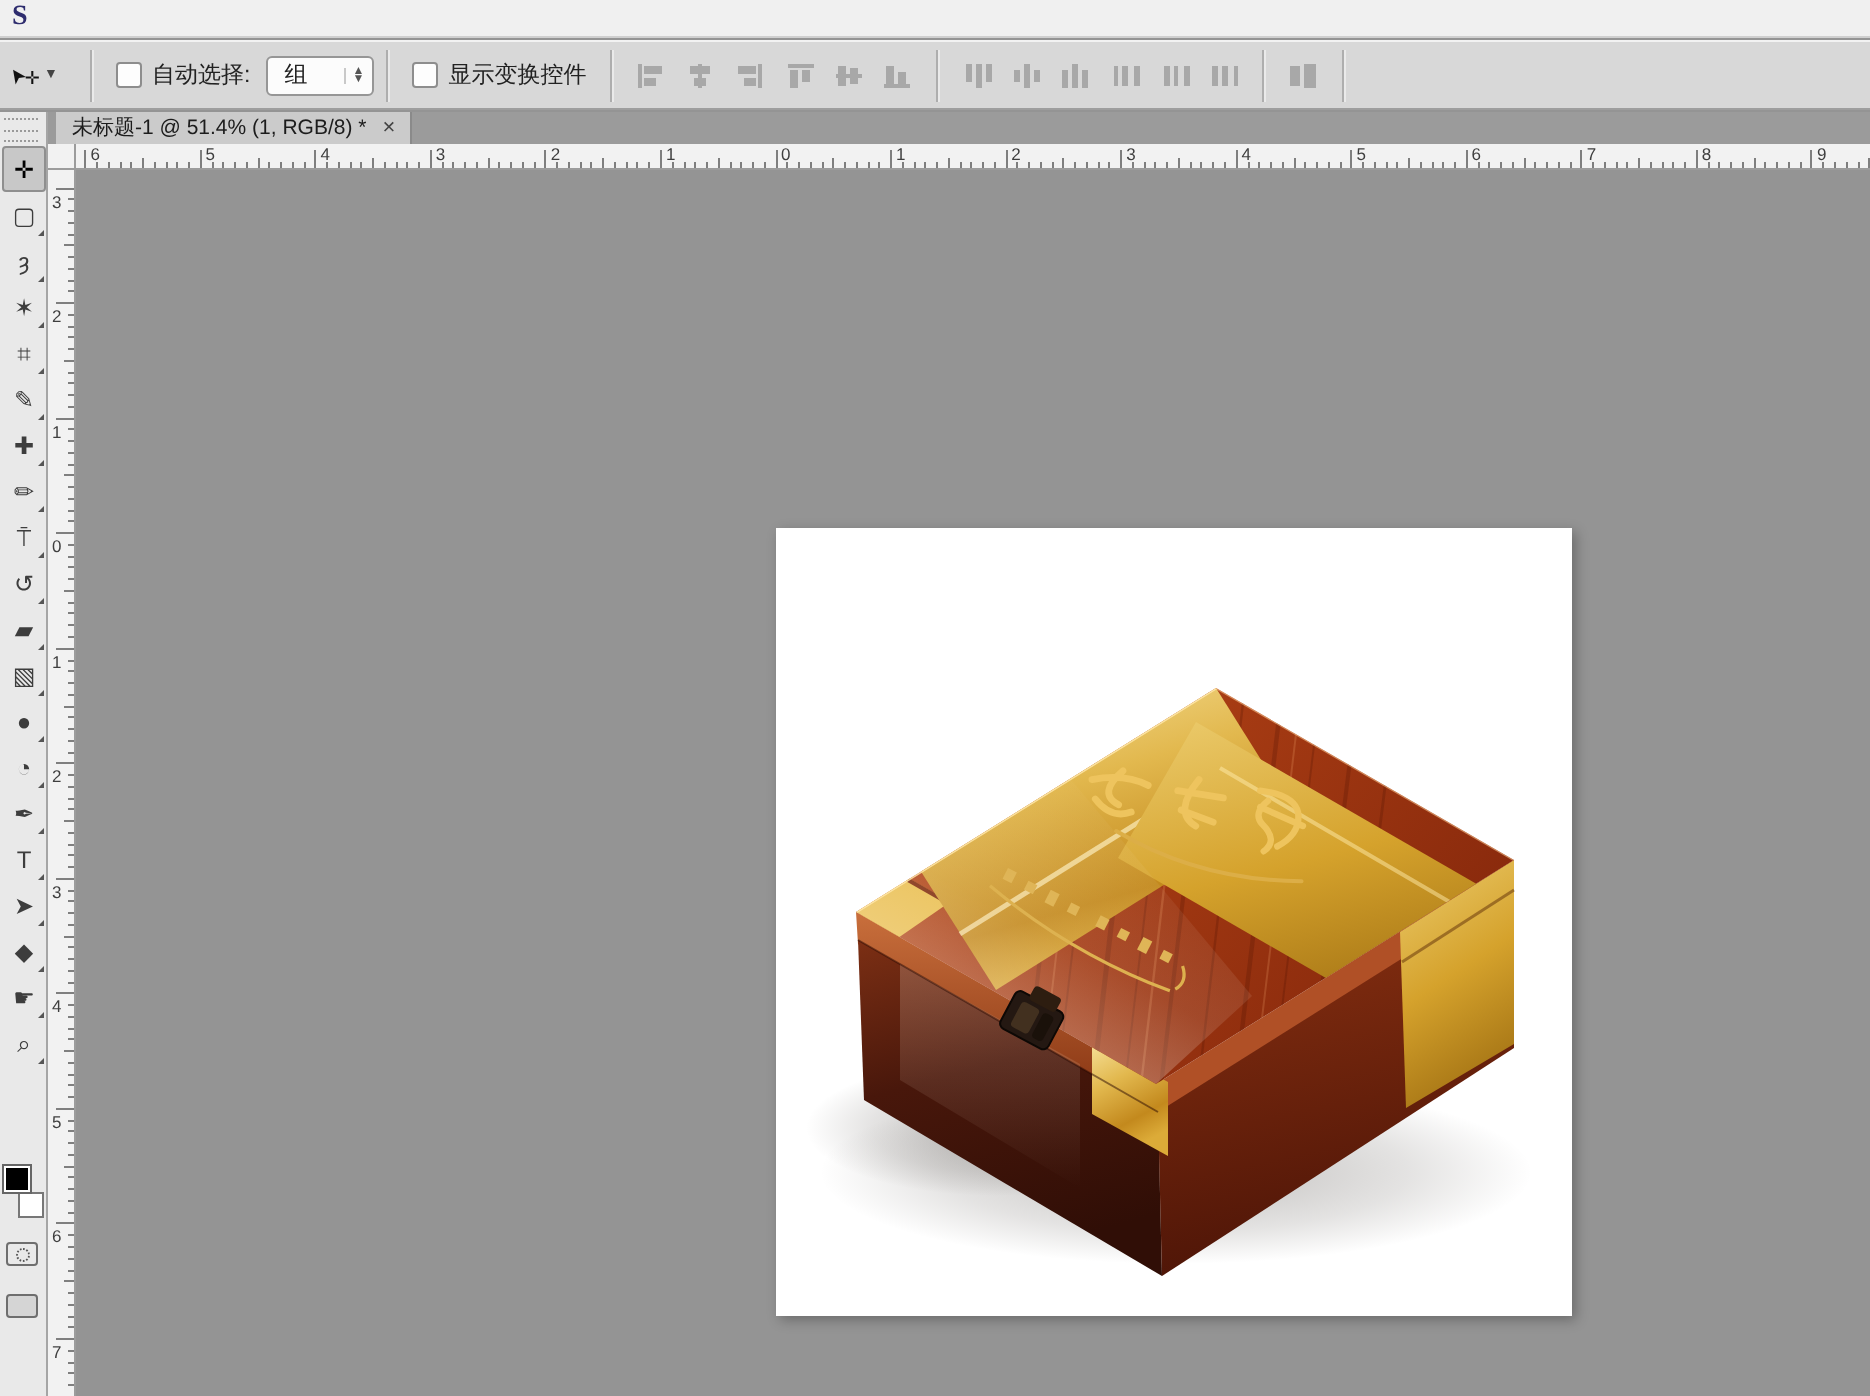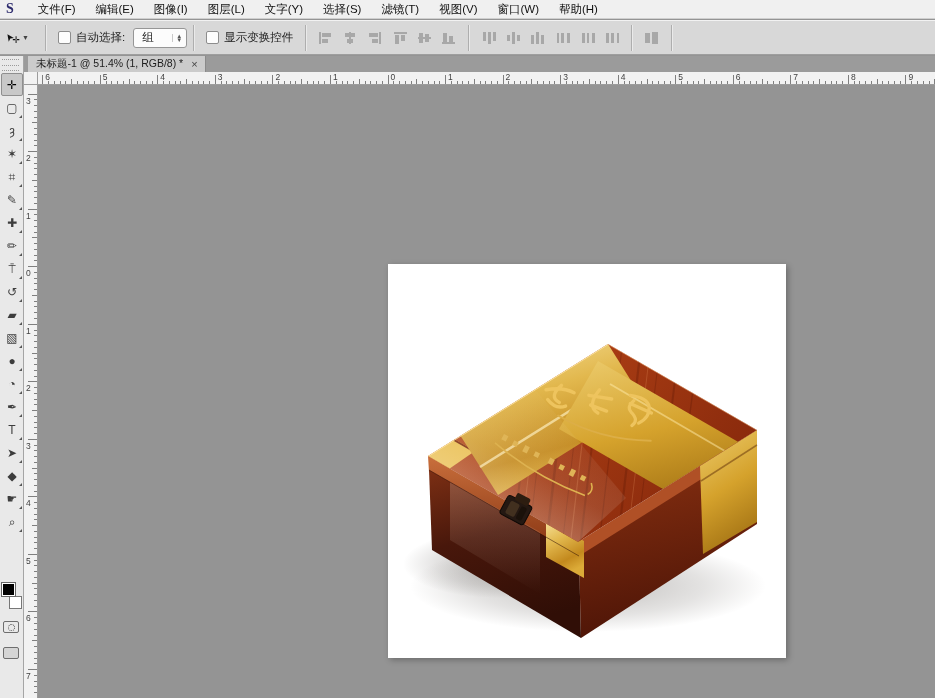--- a/index.html
+++ b/index.html
@@ -66,33 +66,20 @@
   .document{position:absolute;left:350px;top:179px;width:398px;height:394px;background:#ffffff;
     box-shadow:2px 2px 6px rgba(0,0,0,.28);}
 </style>
 </head>
 <body>
 
 <div class="screen">
 
   <div class="menu-bar">
     <span class="app-logo">S</span>
-    <div style="display:flex">
-
-    <span class="menu-item">文件(F)</span>
-        <span class="menu-item">编辑(E)</span>
-        <span class="menu-item">图像(I)</span>
-        <span class="menu-item">图层(L)</span>
-        <span class="menu-item">文字(Y)</span>
-        <span class="menu-item">选择(S)</span>
-        <span class="menu-item">滤镜(T)</span>
-        <span class="menu-item">视图(V)</span>
-        <span class="menu-item">窗口(W)</span>
-        <span class="menu-item">帮助(H)</span>
-      </div>
   </div>
 
   <div class="options-bar">
     <div class="tool-preset">
       <span class="tp-arrow">➤</span>
       <span class="tp-cross">✛</span>
       <span class="tp-caret">▼</span>
     </div>
     <div class="sep"></div>
     <span class="checkbox"></span>

